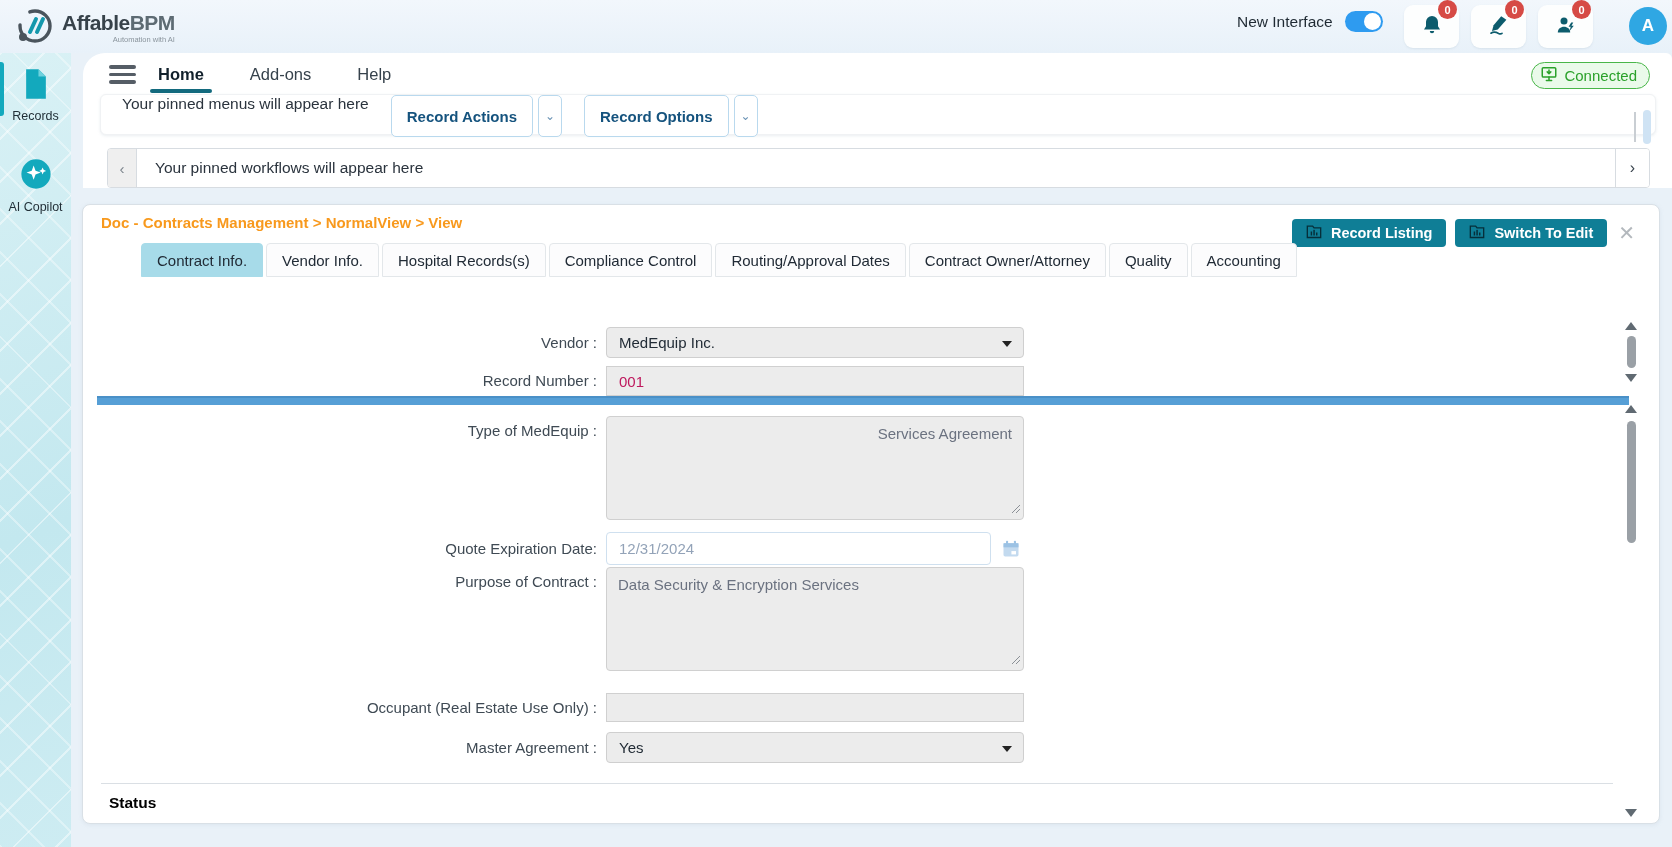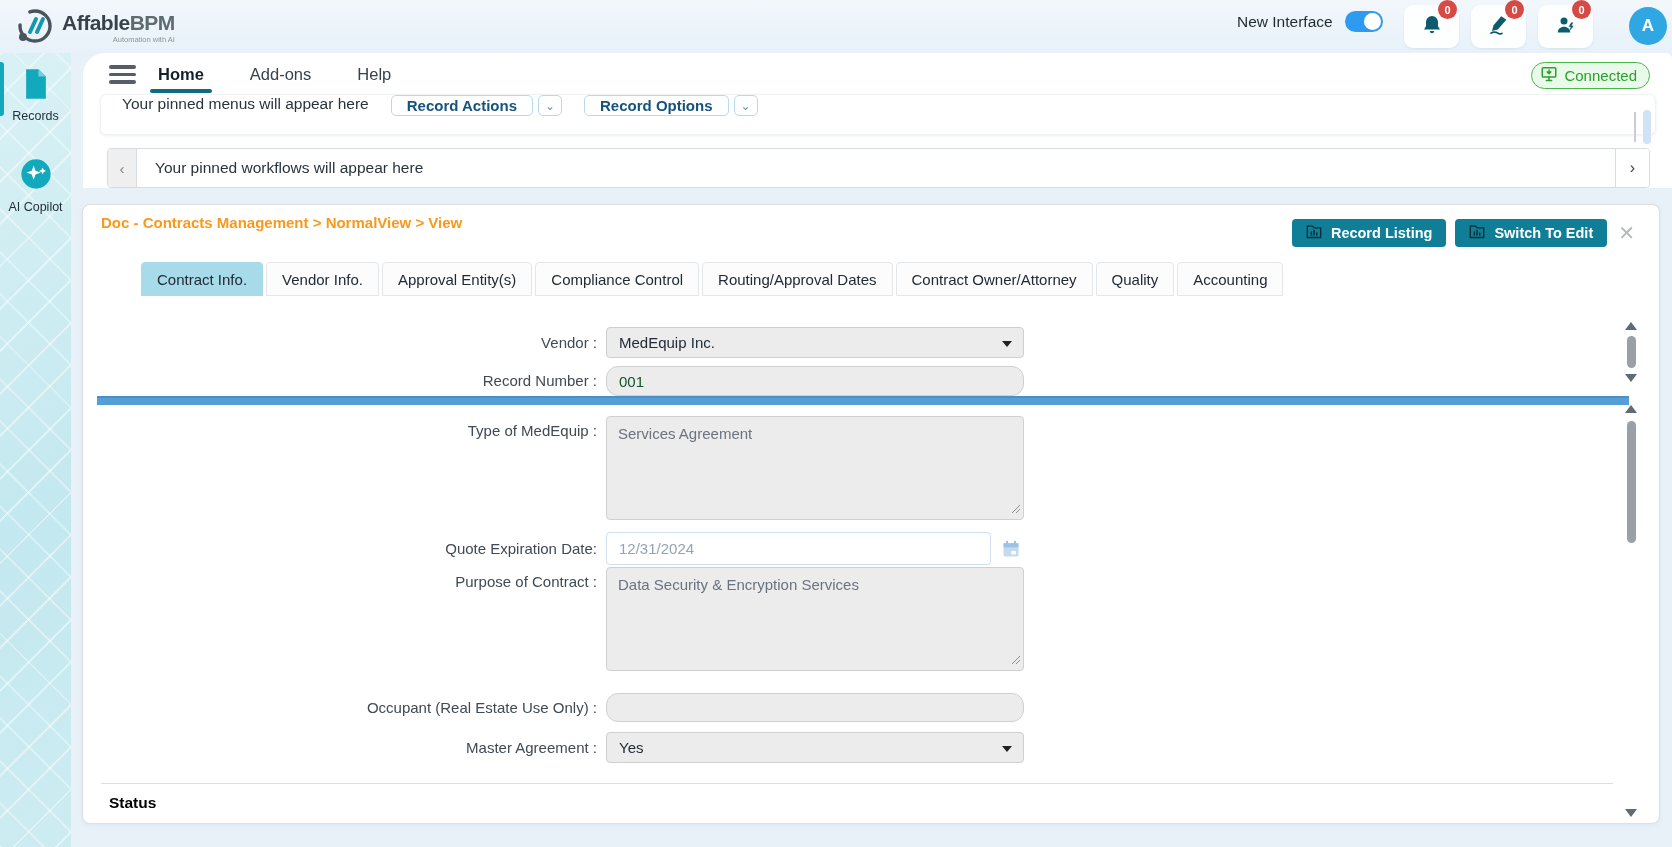--- a/index.html
+++ b/index.html
@@ -53,21 +53,21 @@
   .menu-item { font-size:16.5px; color:#36424c; cursor:pointer; position:relative; }
   .menu-item.active { font-weight:bold; color:#11202b; }
   .menu-item.active::after { content:""; position:absolute; left:-8px; right:-8px; bottom:-9px; height:4px; background:#136a7e; border-radius:2px; }
   .connected { position:absolute; right:22px; top:9px; height:27px; padding:0 12px 0 8px; display:flex; align-items:center; gap:6px;
                border:1.5px solid #49b649; border-radius:15px; background:#eafaea; color:#2aa12a; font-size:15px; cursor:pointer; }
 
   .pinned-card { position:absolute; left:17px; top:41px; width:1556px; height:41px; background:#fff;
                  border:1px solid #f0f2f4; border-radius:6px; box-shadow:0 1px 3px rgba(140,160,180,.18);
                  display:flex; align-items:flex-start; }
   .pinned-text { font-size:15.5px; color:#2a333d; margin-left:21px; }
-  .menu-btn-group { display:flex; align-items:stretch; margin-left:22px; gap:5px; height:21px; }
+  .menu-btn-group { display:flex; align-items:stretch; margin-left:22px; gap:5px; height:42px; }
   .rec-btn { background:#fff; border:1px solid #b9d9ee; border-radius:5px; padding:0 15px; font-size:15px; font-weight:bold;
              color:#15537e; display:flex; align-items:center; cursor:pointer; }
   .rec-caret { width:24px; border:1px solid #b9d9ee; border-radius:5px; display:flex; align-items:center; justify-content:center;
                color:#6a93b5; font-size:12px; cursor:pointer; background:#fff; }
   .mini-scroll-track { position:absolute; right:36px; top:59px; width:2px; height:30px; background:#c9ced3; }
   .mini-scroll-thumb { position:absolute; right:21px; top:57px; width:8px; height:34px; background:#cfe3f4; border-radius:4px; cursor:pointer; }
 
   .wf-bar { position:absolute; left:24px; top:95px; width:1543px; height:40px; border:1px solid #d7dce1; border-radius:4px;
             display:flex; align-items:center; background:#fff; overflow:hidden; }
   .wf-prev { width:29px; height:100%; background:#efefef; border-right:1px solid #d7dce1; display:flex; align-items:center; justify-content:center;
@@ -79,37 +79,37 @@
   
   .card { position:absolute; left:82px; top:204px; width:1578px; height:620px; background:#fff;
           border:1px solid #d9e0e6; border-radius:8px; box-shadow:0 1px 4px rgba(150,170,190,.15); z-index:11; }
   .breadcrumb { position:absolute; left:18px; top:9px; font-size:15px; font-weight:bold; color:#f8991d; }
   .card-actions { position:absolute; right:22px; top:14px; display:flex; align-items:center; gap:9px; }
   .teal-btn { height:28px; background:#0f7e96; color:#fff; font-size:14.5px; font-weight:bold; border:none; border-radius:4px;
               padding:4px 14px; display:flex; align-items:center; gap:9px; cursor:pointer; }
   .card-close { color:#b3b8bd; font-size:20px; line-height:1; cursor:pointer; padding:0 2px; }
 
   .tabs { position:absolute; left:18px; display:flex; gap:3px; }
-  .tabs.row1 { top:57px;padding-left:40px; }
+  .tabs.row1 { top:38px;padding-left:40px; }
   .tabs.row2 { top:77px; }
   .tab { height:34px; padding:0 15px; background:#fcfcfd; border:1px solid #e3e7ea; border-radius:4px 4px 0 0;
          font-size:15px; color:#212b36; display:flex; align-items:center; cursor:pointer; white-space:nowrap; }
   .tab.active { background:#a7dbe9; border-color:#a7dbe9; }
 
   
   .frow { position:absolute; left:18px; display:flex; }
   .flabel { width:505px; text-align:right; padding-right:9px; font-size:15px; color:#3f4a54; }
   .fctl { width:418px; position:relative; }
 
   .sel { height:31px; background:#ececec; border:1px solid #cfcfcf; border-radius:4px; display:flex; align-items:center;
          padding:0 26px 0 12px; font-size:15px; color:#222c36; cursor:pointer; position:relative; }
   .sel::after { content:""; position:absolute; right:11px; top:13px; border-left:5px solid transparent;
                 border-right:5px solid transparent; border-top:6px solid #222; }
-  .ro-input { width:100%; height:30px; background:#ececec; border:1px solid #d0d0d0; border-radius:12px;
-              padding:0 12px; font-size:15px; color:#14532d; font-family:"Liberation Sans",sans-serif; }
+  .ro-input { width:100%; height:30px; background:#ececec; border:1px solid #d0d0d0; border-radius:0;
+              padding:0 12px; font-size:15px; color:#be185d; font-family:"Liberation Sans",sans-serif; }
   .ta { width:100%; height:104px; background:#ececec; border:1px solid #d0d0d0; border-radius:4px; padding:8px 11px;
         font-size:15px; color:#6b7280; position:relative; }
   .ta .resize-handle { position:absolute; right:2px; bottom:2px; }
   .date-wrap { display:flex; align-items:center; gap:9px; }
   .date-input { width:385px; height:33px; background:#fff; border:1px solid #cfe0ef; border-radius:4px;
                 padding:0 12px; font-size:15px; color:#93a3b8; font-family:"Liberation Sans",sans-serif; }
   .cal-btn { width:22px; height:22px; display:flex; align-items:center; justify-content:center; cursor:pointer; }
 
   .splitter { position:absolute; left:14px; top:191px; width:1532px; height:9px; background:#569fd6; border-top:2px solid #4a90c7; cursor:row-resize; }
 
@@ -283,21 +283,21 @@
         </svg>
       </span>
       <span>Switch To Edit</span>
     </button>
     <span class="card-close">✕</span>
   </div>
 
   <div class="tabs row1">
     <span class="tab active">Contract Info.</span>
     <span class="tab">Vendor Info.</span>
-    <span class="tab">Approval Entity(s)</span>
+    <span class="tab">Hospital Records(s)</span>
     <span class="tab">Compliance Control</span>
     <span class="tab">Routing/Approval Dates</span>
     <span class="tab">Contract Owner/Attorney</span>
     <span class="tab">Quality</span>
     <span class="tab">Accounting</span>
   </div>
 
   <div class="frow" style="top:122px;">
     <span class="flabel" style="line-height:31px;">Vendor :</span>
     <span class="fctl">
@@ -315,21 +315,21 @@
     <span class="arr up"></span>
     <span class="thumb"></span>
     <span class="arr down" style="margin-top:6px;"></span>
   </div>
 
   <div class="splitter"></div>
 
   <div class="frow" style="top:211px;">
     <span class="flabel" style="padding-top:6px;">Type of MedEquip :</span>
     <span class="fctl">
-      <span class="ta" style="display:block;">
+      <span class="ta" style="display:block;text-align:right;">
         <span>Services Agreement</span>
         <span class="resize-handle">
           <svg width="10" height="10">
               <path d="M9 1L1 9M9 5L5 9" stroke="#8b9096" stroke-width="1"></path>
             </svg>
         </span>
       </span>
     </span>
   </div>
 

